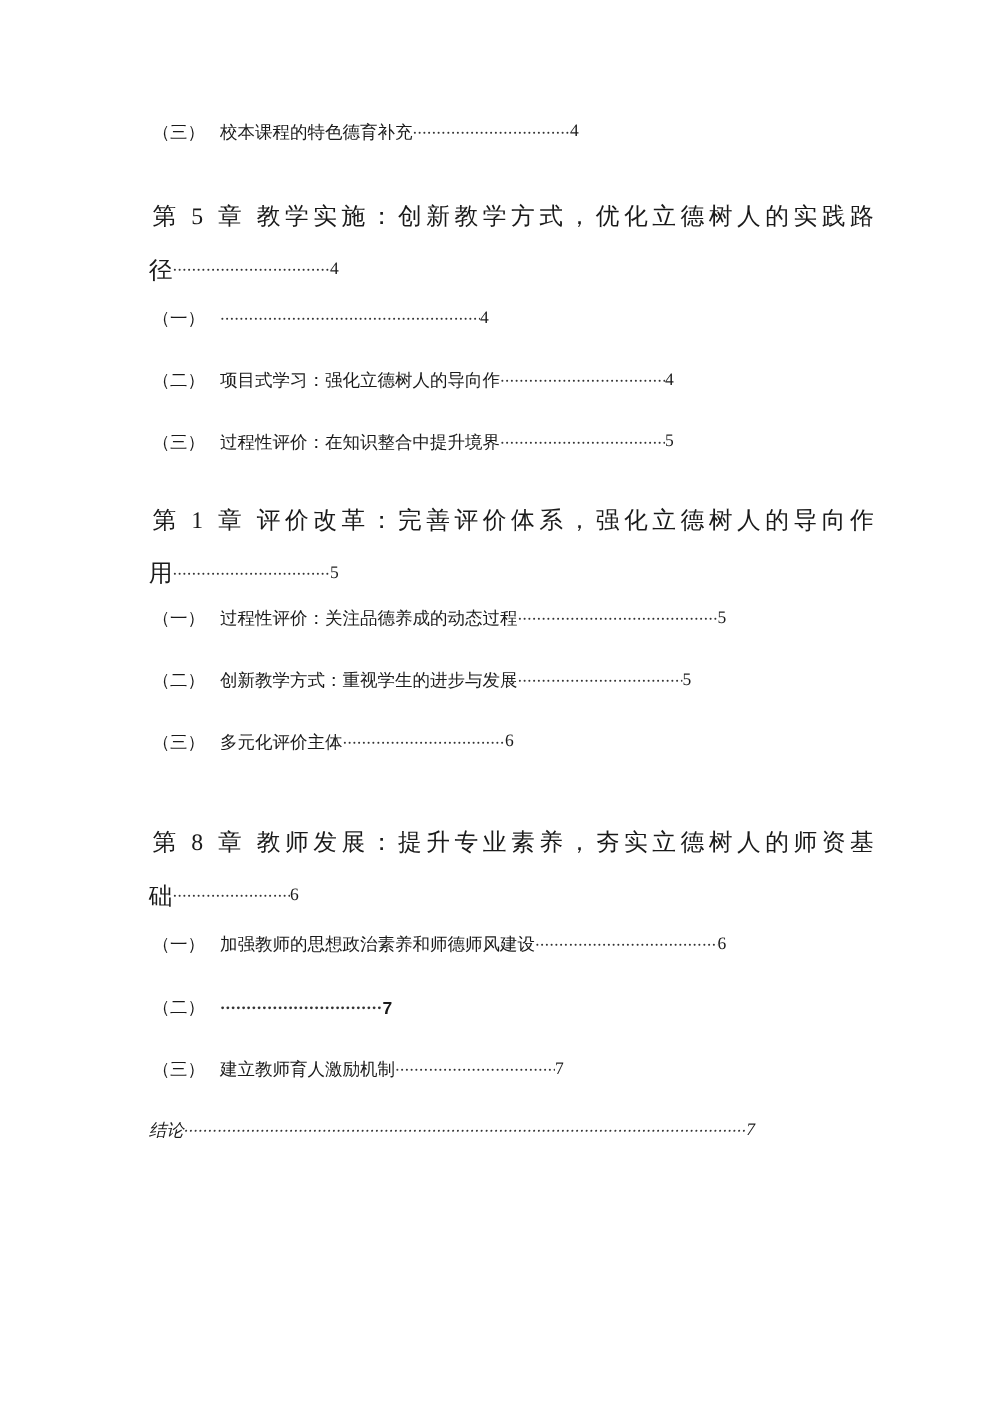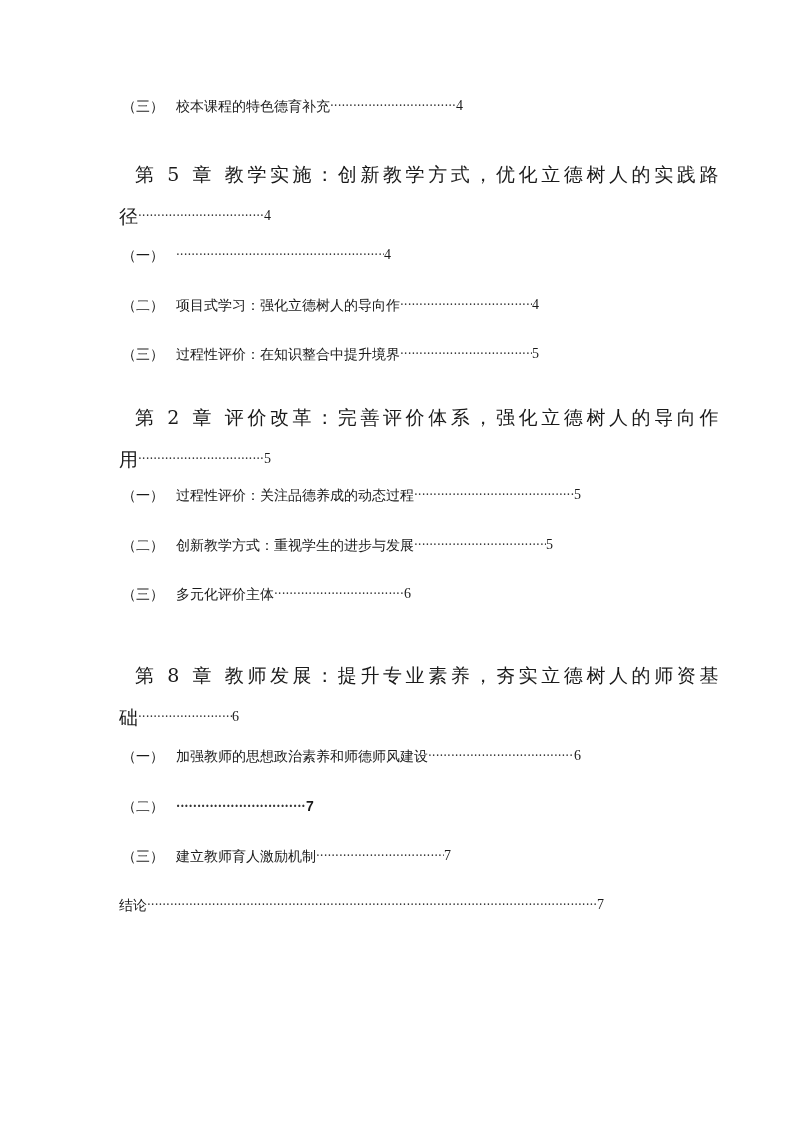--- a/index.html
+++ b/index.html
@@ -57,25 +57,26 @@
   }
   .toc-chapter {
     position: absolute;
     left: 119px;
     width: 560px;
     font-size: 19px;
     white-space: nowrap;
   }
   .toc-chapter .line1 {
     position: absolute;
-    left: 16px;
+    left: 3px;
     top: 0;
     height: 26px;
     line-height: 26px;
     letter-spacing: 3.6px;
+    font-family: Liberation Serif, serif;
   }
   .toc-chapter .line2 {
     position: absolute;
     left: 0;
     top: 42px;
     height: 26px;
     line-height: 26px;
     display: flex;
     align-items: center;
   }
@@ -83,20 +84,21 @@
   .toc-conclusion {
     position: absolute;
     left: 119px;
     top: 895px;
     height: 20px;
     line-height: 20px;
     font-size: 14px;
     white-space: nowrap;
     display: flex;
     align-items: center;
+    font-style: italic;
   }
 </style>
 </head>
 <body>
 
 <div class="page">
 
   <div class="toc-sub" style="top:96px;">
     <span class="num">（三）</span>
     <span class="title">校本课程的特色德育补充</span>
@@ -127,21 +129,21 @@
   </div>
 
   <div class="toc-sub" style="top:344px;">
     <span class="num">（三）</span>
     <span class="title">过程性评价：在知识整合中提升境界</span>
     <span class="leader" style="width:132px;">··································································</span>
     <span class="page-num">5</span>
   </div>
 
   <div class="toc-chapter" style="top:404px;">
-    <div class="line1">第 2 章  评价改革：完善评价体系，强化立德树人的导向作</div>
+    <div class="line1">第 1 章  评价改革：完善评价体系，强化立德树人的导向作</div>
     <div class="line2">
       <span class="tail">用</span>
       <span class="leader" style="width:126px;font-size:12px;">··································································</span>
       <span class="page-num">5</span>
     </div>
   </div>
 
   <div class="toc-sub" style="top:485px;">
     <span class="num">（一）</span>
     <span class="title">过程性评价：关注品德养成的动态过程</span>

